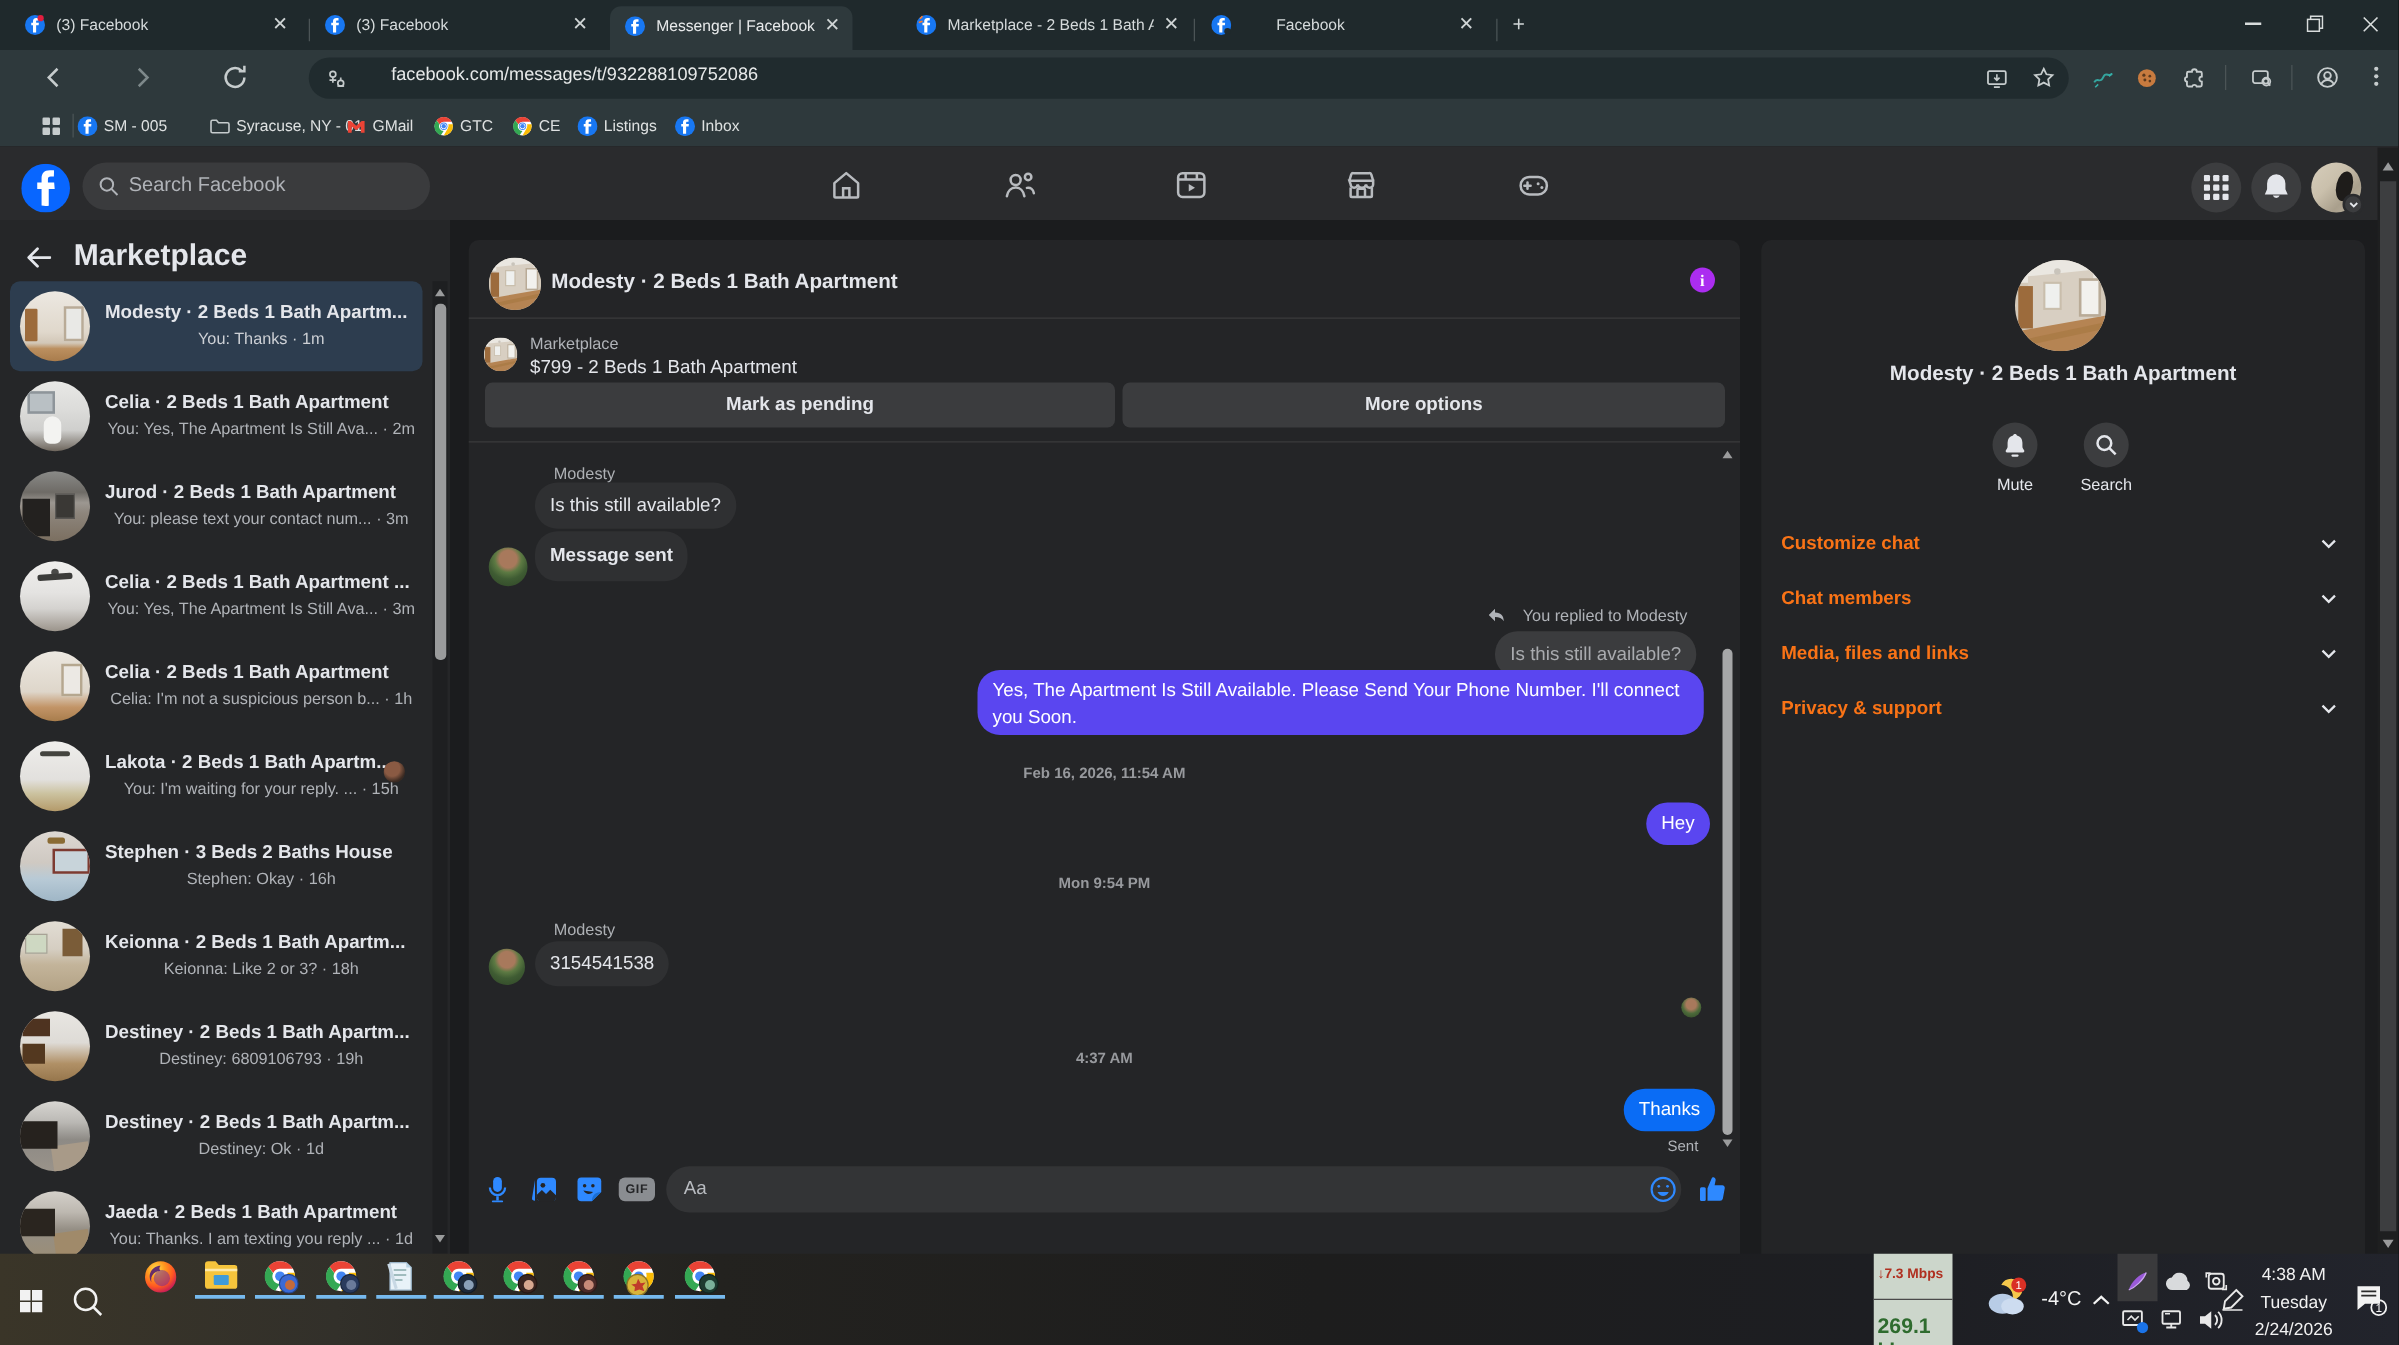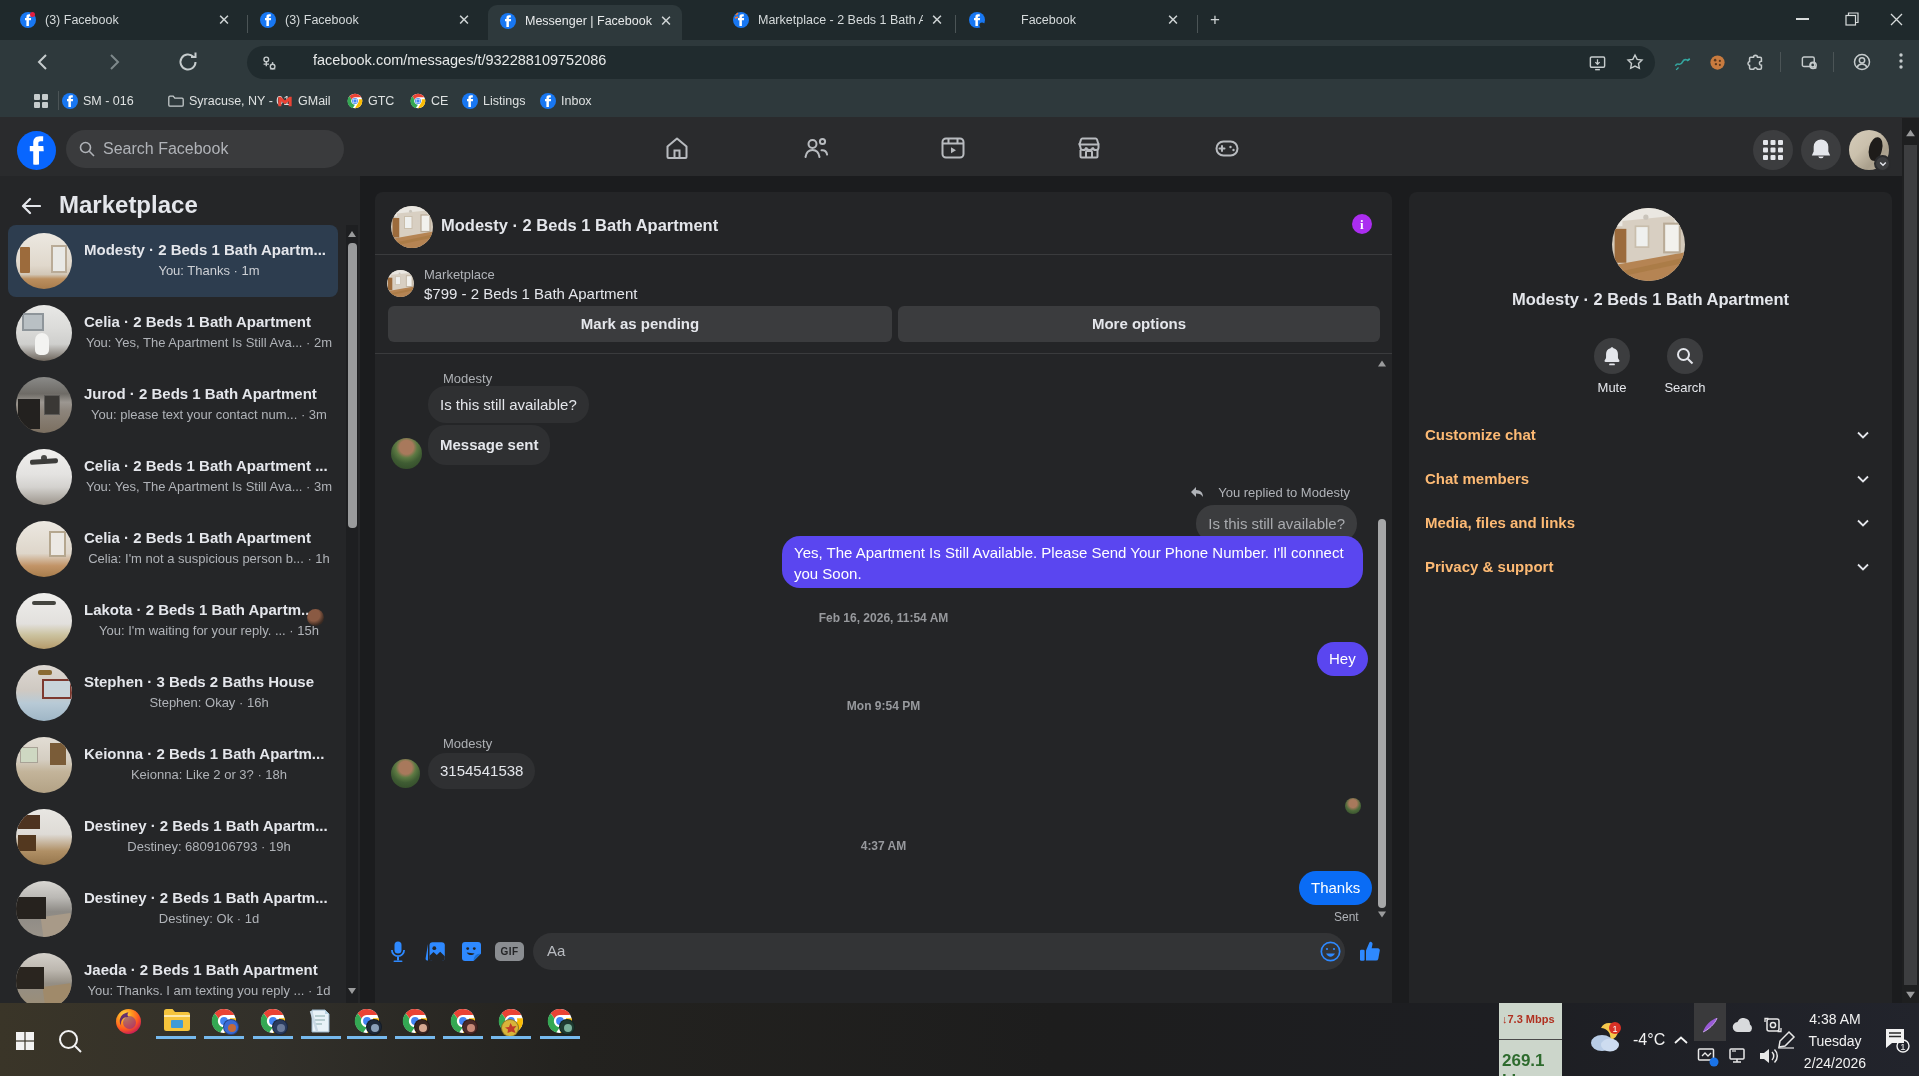--- a/index.html
+++ b/index.html
@@ -61,21 +61,21 @@
 .rm8::after { content:""; position:absolute; left:4px; top:10px; width:16px; height:14px; background:#ced8c2; border:1px solid #a8a296; } .rm8::before { content:""; position:absolute; right:6px; top:6px; width:16px; height:22px; background:#7a5c38; }
 .rm9 { background:linear-gradient(180deg,#e8e6e2 0%,#dedbd6 45%,#b09066 75%,#96764c 100%); }
 .rm9::after { content:""; position:absolute; left:2px; top:6px; width:22px; height:14px; background:#4e3320; } .rm9::before { content:""; position:absolute; left:2px; top:26px; width:18px; height:16px; background:#53381f; }
 .rm10 { background:linear-gradient(180deg,#d8d6d2 0%,#bab8b4 30%,#8d8a85 55%,#9a938a 100%); }
 .rm10::after { content:""; position:absolute; left:0px; top:16px; width:30px; height:22px; background:#26221e; } .rm10::before { content:""; position:absolute; left:26px; top:34px; width:30px; height:22px; background:#a89a88; transform:rotate(-8deg); }
 .rm11 { background:linear-gradient(180deg,#d4d0ca 0%,#bdb8b0 30%,#948e84 55%,#9c8e76 100%); } .rm11::after { content:""; position:absolute; left:0px; top:14px; width:28px; height:22px; background:#2a251f; } .rm11::before { content:""; position:absolute; left:28px; top:32px; width:28px; height:24px; background:#a08a6a; transform:rotate(-8deg); }
 
 .bubble { position:absolute; color:#e4e6eb; font-size:15px; background:#2f3032; border-radius:18px; line-height:35px; height:35px; padding:0 12px; white-space:nowrap; }
 .tstamp { position:absolute; width:1017px; left:375px; text-align:center; color:#97999d; font-size:12px; font-weight:bold; }
 
-.rrow { position:absolute; left:16px; width:450px; height:44px; color:#fdba74; font-size:15px; font-weight:bold; line-height:44px; }
+.rrow { position:absolute; left:16px; width:450px; height:44px; color:#f97316; font-size:15px; font-weight:bold; line-height:44px; }
 .rrow .chev { position:absolute; right:4px; top:14px; }
 
 #taskbar { position:absolute; left:0; top:1003px; width:1919px; height:73px;
   background:linear-gradient(90deg,#3a3528 0%,#32302a 14%,#23221f 30%,#1d1d1d 55%,#1d1e22 78%,#22242c 100%); }
 .tkico { position:absolute; top:3px; width:40px; height:40px; }
 .tkico svg { position:absolute; left:7px; top:2px; }
 .tkico .uline { position:absolute; left:0px; top:30px; width:40px; height:3px; background:#76b9ed; }
 .tkico .badge { position:absolute; left:19px; top:13px; width:16px; height:16px; border-radius:50%; border:1px solid rgba(0,0,0,.35); }
 .tkico .badge .face { position:absolute; left:3.5px; top:3.5px; width:8px; height:8px; border-radius:50%; }
 </style>
@@ -207,21 +207,21 @@
         <rect x="9" y="1" width="6" height="6" rx="1"></rect>
         <rect x="1" y="9" width="6" height="6" rx="1"></rect>
         <rect x="9" y="9" width="6" height="6" rx="1"></rect>
       </svg>
     <div style="position:absolute; left:58px; top:7px; width:1px; height:19px; background:#4b5456;"></div>
     <div class="bkitem" style="left:62px;">
         <svg width="16" height="16" viewBox="0 0 16 16">
           <circle cx="8" cy="8" r="8" fill="#1877f2"></circle>
           <path d="M10.9 8.2h-2V14H6.4V8.2H5V6.1h1.4V4.9c0-1.5.7-2.6 2.7-2.6h1.7v2.1H9.7c-.6 0-.8.3-.8.8v.9h2.2z" fill="#fff"></path>
         </svg>
-        <span>SM - 016</span>
+        <span>SM - 005</span>
       </div>
     <div class="bkitem" style="left:147px;padding-left:21px;">
         <svg width="16" height="14" viewBox="0 0 20 16" fill="none" stroke="#c6cccd" stroke-width="1.6">
           <path d="M1 3.5a1.5 1.5 0 0 1 1.5-1.5h4l2 2.5h9A1.5 1.5 0 0 1 19 6v7a1.5 1.5 0 0 1-1.5 1.5h-15A1.5 1.5 0 0 1 1 13z"></path>
         </svg>
         <span>Syracuse, NY - 01</span>
       </div>
     <div class="bkitem" style="left:277px;">
         <svg width="16" height="13" viewBox="0 0 24 18">
           <path d="M2 2h3.5L12 7.5 18.5 2H22v14h-4.5V8.5L12 13 6.5 8.5V16H2z" fill="#ea4335"></path>

